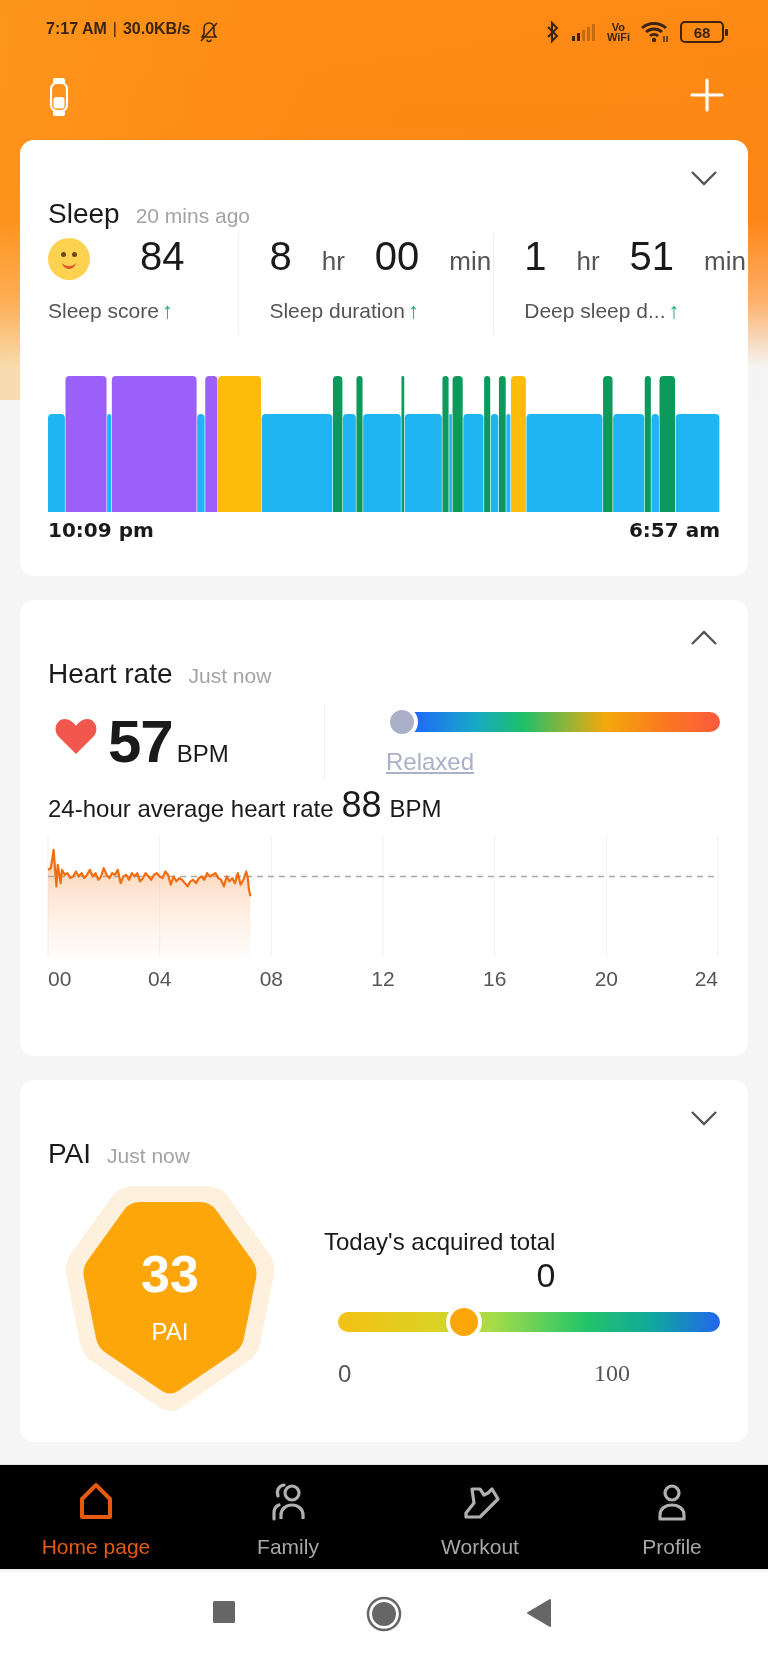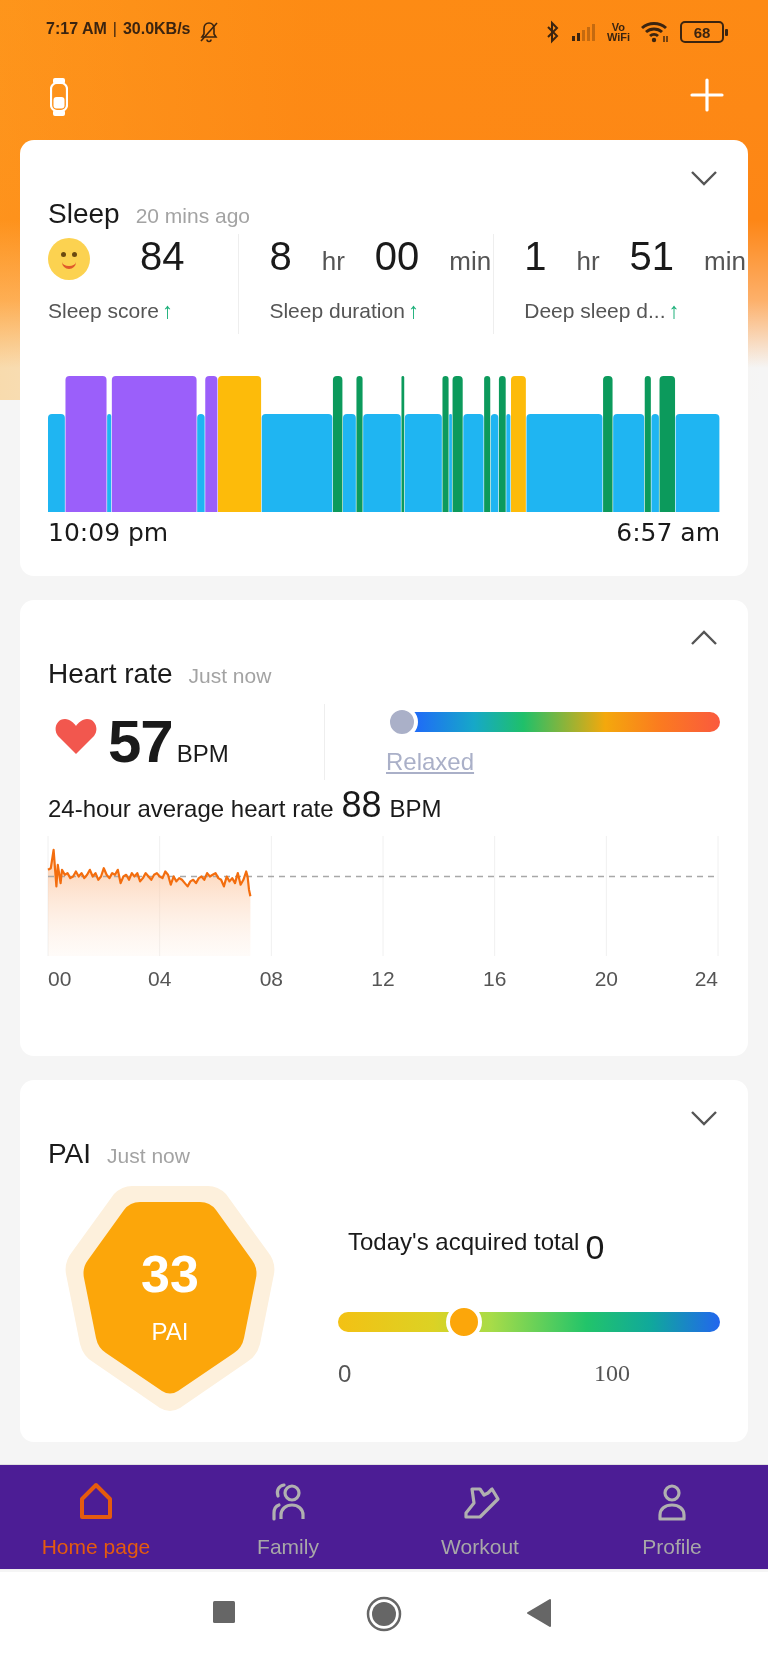--- a/index.html
+++ b/index.html
@@ -47,48 +47,48 @@
   .stat-label { font-size: 21px; color: #555; margin-top: 14px; display: flex; align-items: center; }
   .up-arrow { color: #1db07a; font-size: 22px; margin-left: 3px; }
   .smiley { width: 42px; height: 42px; border-radius: 50%; background: #fcd250; position: relative; margin-right: 22px; align-self: center; }
   .smiley::before, .smiley::after { content: ""; position: absolute; top: 14px; width: 5px; height: 5px; background: #6b4a10; border-radius: 50%; }
   .smiley::before { left: 13px; } .smiley::after { right: 13px; }
   .smile { position: absolute; left: 14px; top: 24px; width: 14px; height: 7px; border-bottom: 3px solid #e05a2a; border-radius: 0 0 10px 10px; }
   .stat:nth-child(2) { padding-left: 30px; }
   .stat:nth-child(3) { padding-left: 30px; }
   .stat:first-child .stat-val { padding-left: 0; }
   .sleep-chart { position: absolute; left: 28px; top: 236px; width: 672px; height: 136px; }
-  .sleep-time { position: absolute; top: 378px; font-size: 25px; font-weight: normal; color: #1a1a1a; font-family: "DejaVu Sans", sans-serif; }
+  .sleep-time { position: absolute; top: 378px; font-size: 20px; font-weight: bold; color: #1a1a1a; font-family: "DejaVu Sans", sans-serif; }
   .sleep-time.start { left: 28px; }
   .sleep-time.end { right: 28px; }
   
   #heart { top: 600px; height: 456px; }
   .hr-now { position: absolute; left: 34px; top: 112px; display: flex; align-items: flex-end; }
   .hr-big { font-size: 60px; font-weight: bold; line-height: 60px; margin-left: 10px; letter-spacing: -1px; }
   .hr-unit { font-size: 24px; margin-left: 4px; margin-bottom: 4px; }
   .hr-divider { position: absolute; left: 304px; top: 104px; width: 1px; height: 76px; background: #eeeeee; }
   .hr-zone-bar { position: absolute; left: 372px; top: 112px; width: 328px; height: 20px; border-radius: 10px;
      background: linear-gradient(90deg, #1f6ef5 8%, #16a8c8 25%, #1fc06a 40%, #f4a80c 65%, #fb7a20 82%, #fa5a3e 100%); }
   .hr-knob { position: absolute; left: -6px; top: -6px; width: 32px; height: 32px; border-radius: 50%; background: #aab0c8; border: 4px solid #fff; }
   .hr-zone-label { position: absolute; left: 366px; top: 148px; font-size: 24px; color: #aab0c8; text-decoration: underline; }
   .hr-avg { position: absolute; left: 28px; top: 184px; display: flex; align-items: baseline; font-size: 24px; color: #1a1a1a; }
   .hr-avg .num { font-size: 36px; margin: 0 8px; }
   .hr-chart { position: absolute; left: 0; top: 228px; width: 728px; height: 160px; }
   
   #pai { top: 1080px; height: 362px; }
   .pai-hex { position: absolute; left: 34px; top: 100px; width: 232px; height: 236px; }
-  .pai-total { position: absolute; left: 328px; top: 148px; display: flex; align-items: flex-start; font-size: 24px; }
+  .pai-total { position: absolute; left: 304px; top: 148px; display: flex; align-items: flex-end; font-size: 24px; flex-direction: column; }
   .pai-total .num { font-size: 34px; margin-left: 6px; }
   .pai-bar { position: absolute; left: 318px; top: 232px; width: 382px; height: 20px; border-radius: 10px;
      background: linear-gradient(90deg, #f3c114 0%, #dcd224 25%, #a8dc48 40%, #22c46a 65%, #10a89c 82%, #2266ee 100%); }
   .pai-knob { position: absolute; top: -8px; width: 36px; height: 36px; border-radius: 50%; background: #fca60a; border: 4px solid #fff; transform: translateX(-50%); }
   .pai-min { position: absolute; left: 318px; top: 280px; font-size: 24px; color: #555; }
   .pai-max { position: absolute; left: 574px; top: 280px; font-size: 24px; color: #555; font-family: Liberation Serif, serif; }
   
-  .bottom-nav { position: absolute; left: 0; top: 1464px; width: 768px; height: 106px; background: #4c1d95; border-top: 1.5px solid #e0e0e0; border-bottom: 1px solid #eee; display: flex; }
+  .bottom-nav { position: absolute; left: 0; top: 1464px; width: 768px; height: 106px; background: #000000; border-top: 1.5px solid #e0e0e0; border-bottom: 1px solid #eee; display: flex; }
   .nav-item { flex: 1; display: flex; flex-direction: column; align-items: center; padding-top: 14px; }
   .nav-icon { width: 44px; height: 44px; }
   .nav-label { font-size: 21px; color: #a8a8a8; margin-top: 12px; }
   .nav-item.active .nav-label { color: #e55b0e; }
   
   .sys-nav { position: absolute; left: 0; top: 1572px; width: 768px; height: 92px; background: #fff; }
   .sys-btn { position: absolute; top: 28px; }
 </style>
 </head>
 <body>

